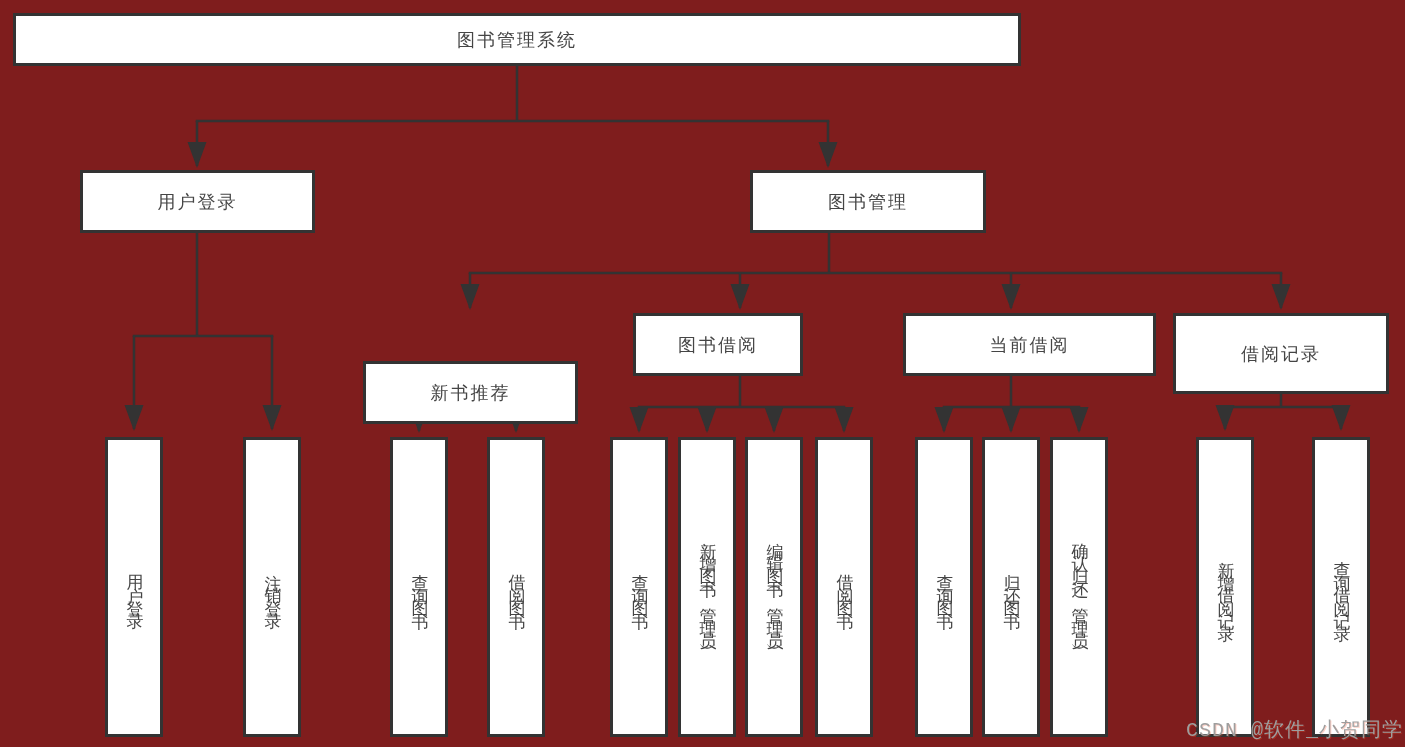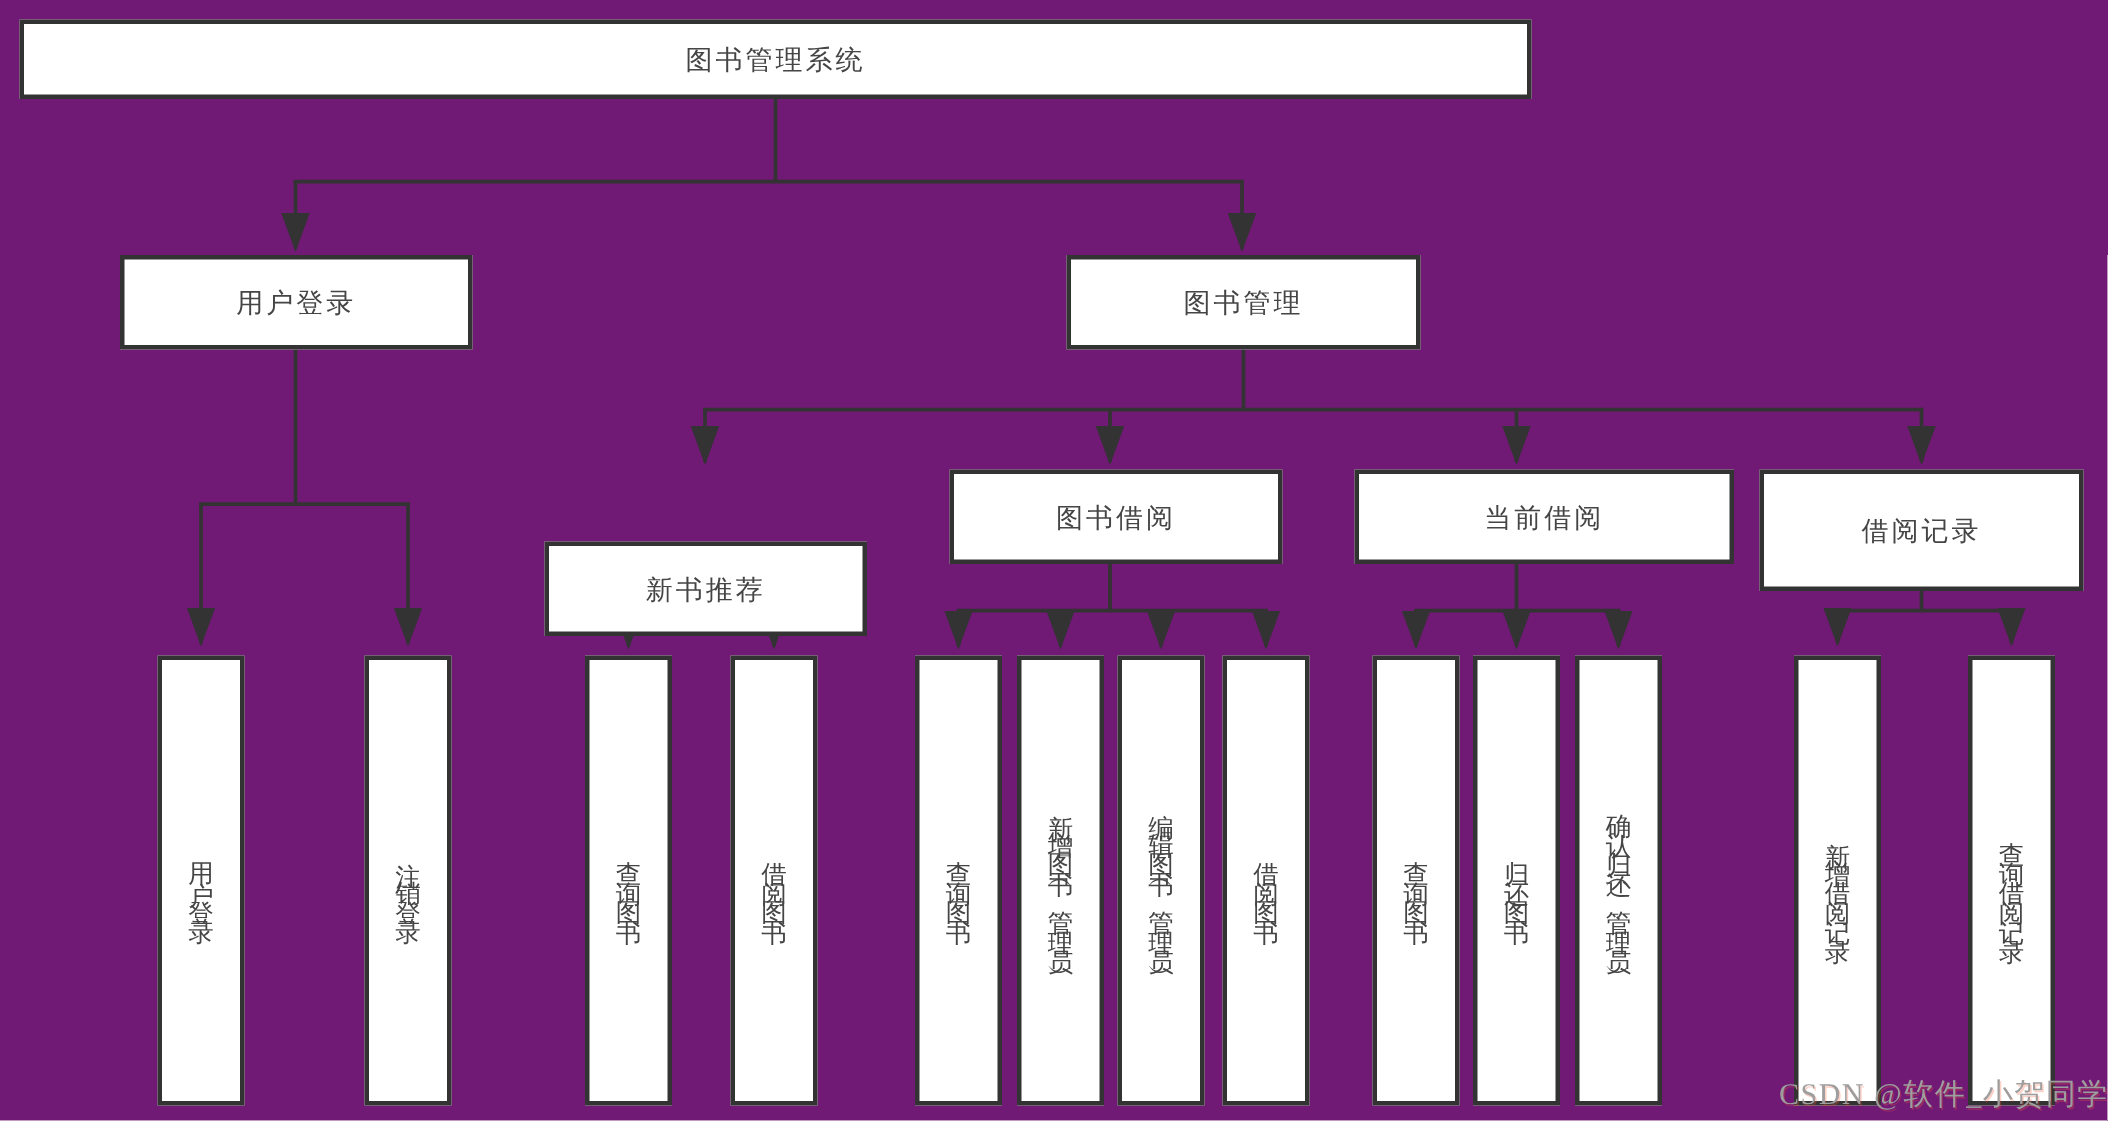--- a/index.html
+++ b/index.html
@@ -1,21 +1,21 @@
 <!DOCTYPE html>
 <html><head>
 <meta charset="utf-8">
 <style>
   html, body { margin: 0; padding: 0; background: #ffffff; }
   #canvas {
     position: relative;
     width: 1405px;
     height: 747px;
-    background: #701a75;
-    font-family: Liberation Serif, serif;
+    background: #7f1d1d;
+    font-family: Liberation Mono, monospace;
     overflow: hidden;
   }
   #wires { position: absolute; left: 0; top: 0; width: 1405px; height: 747px; }
   .box {
     position: absolute;
     box-sizing: border-box;
     border: 3px solid #333333;
     background: #ffffff;
     display: flex;
     align-items: center;
@@ -104,28 +104,28 @@
     </g>
   </svg>
 
   <div class="box h" style="left:13px; top:13px; width:1008px; height:53px;">
     <span>图书管理系统</span>
   </div>
 
   <div class="box h" style="left:80px; top:170px; width:235px; height:63px;">
     <span>用户登录</span>
   </div>
-  <div class="box h" style="left:711px; top:170px; width:236px; height:63px;">
+  <div class="box h" style="left:750px; top:170px; width:236px; height:63px;">
     <span>图书管理</span>
   </div>
 
   <div class="box h" style="left:363px; top:313px; width:215px; height:63px;margin-top:48px;">
     <span>新书推荐</span>
   </div>
-  <div class="box h" style="left:633px; top:313px; width:222px; height:63px;">
+  <div class="box h" style="left:633px; top:313px; width:170px; height:63px;">
     <span>图书借阅</span>
   </div>
   <div class="box h" style="left:903px; top:313px; width:253px; height:63px;">
     <span>当前借阅</span>
   </div>
   <div class="box h" style="left:1173px; top:313px; width:216px; height:81px;">
     <span>借阅记录</span>
   </div>
 
   <div class="box v" style="left:105px;">

